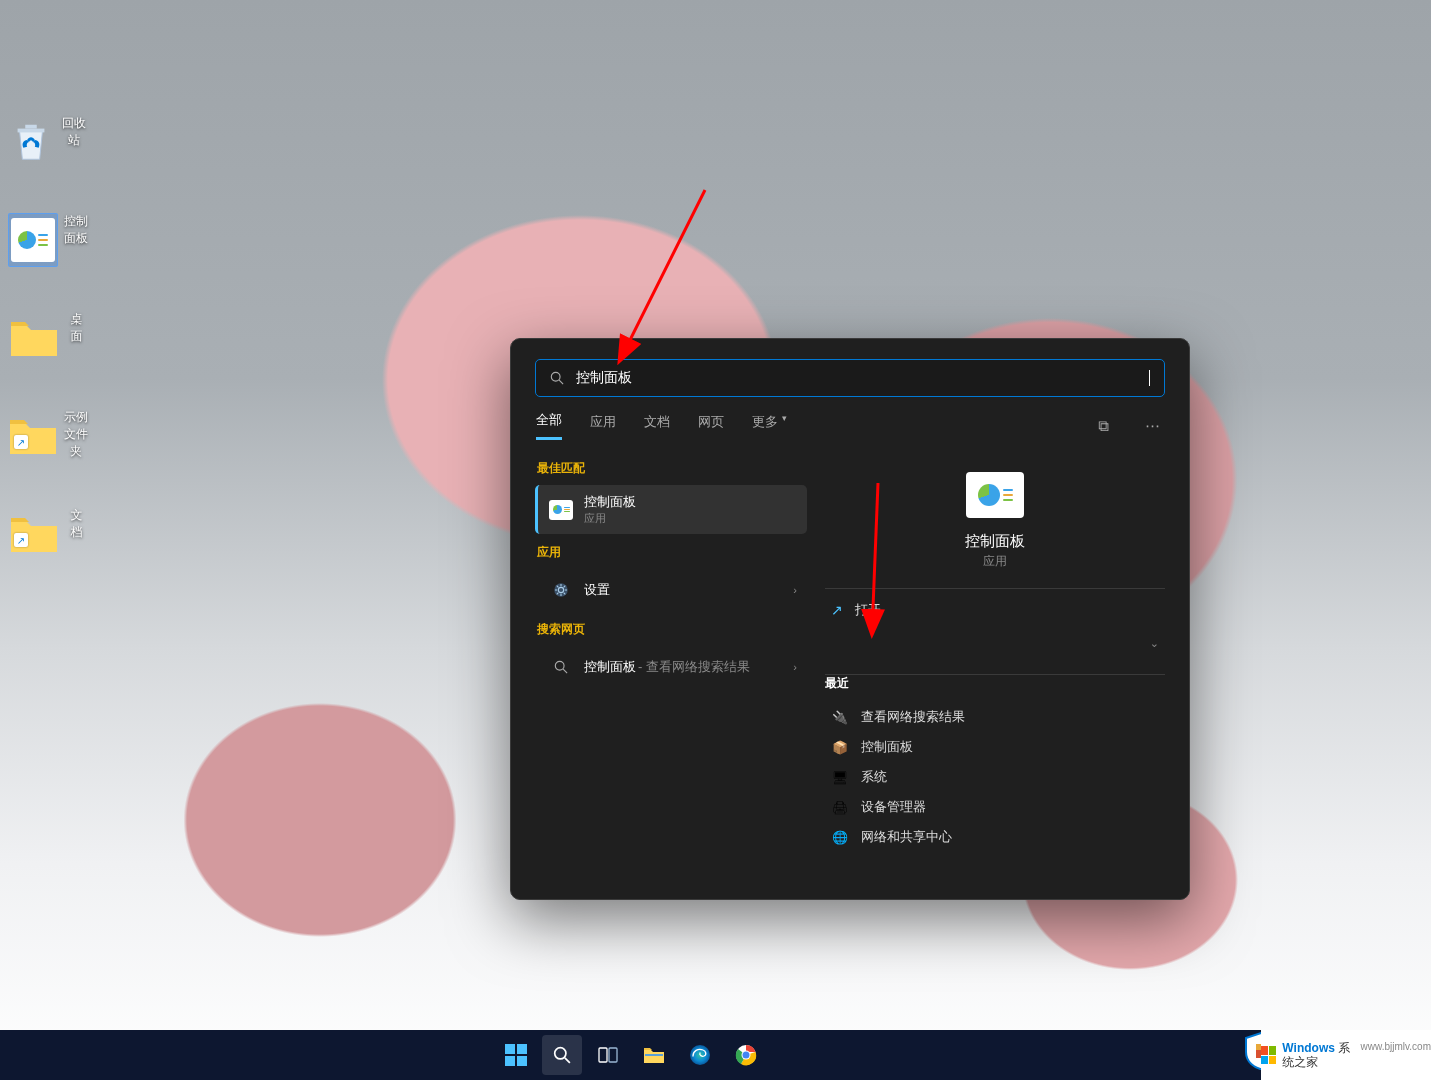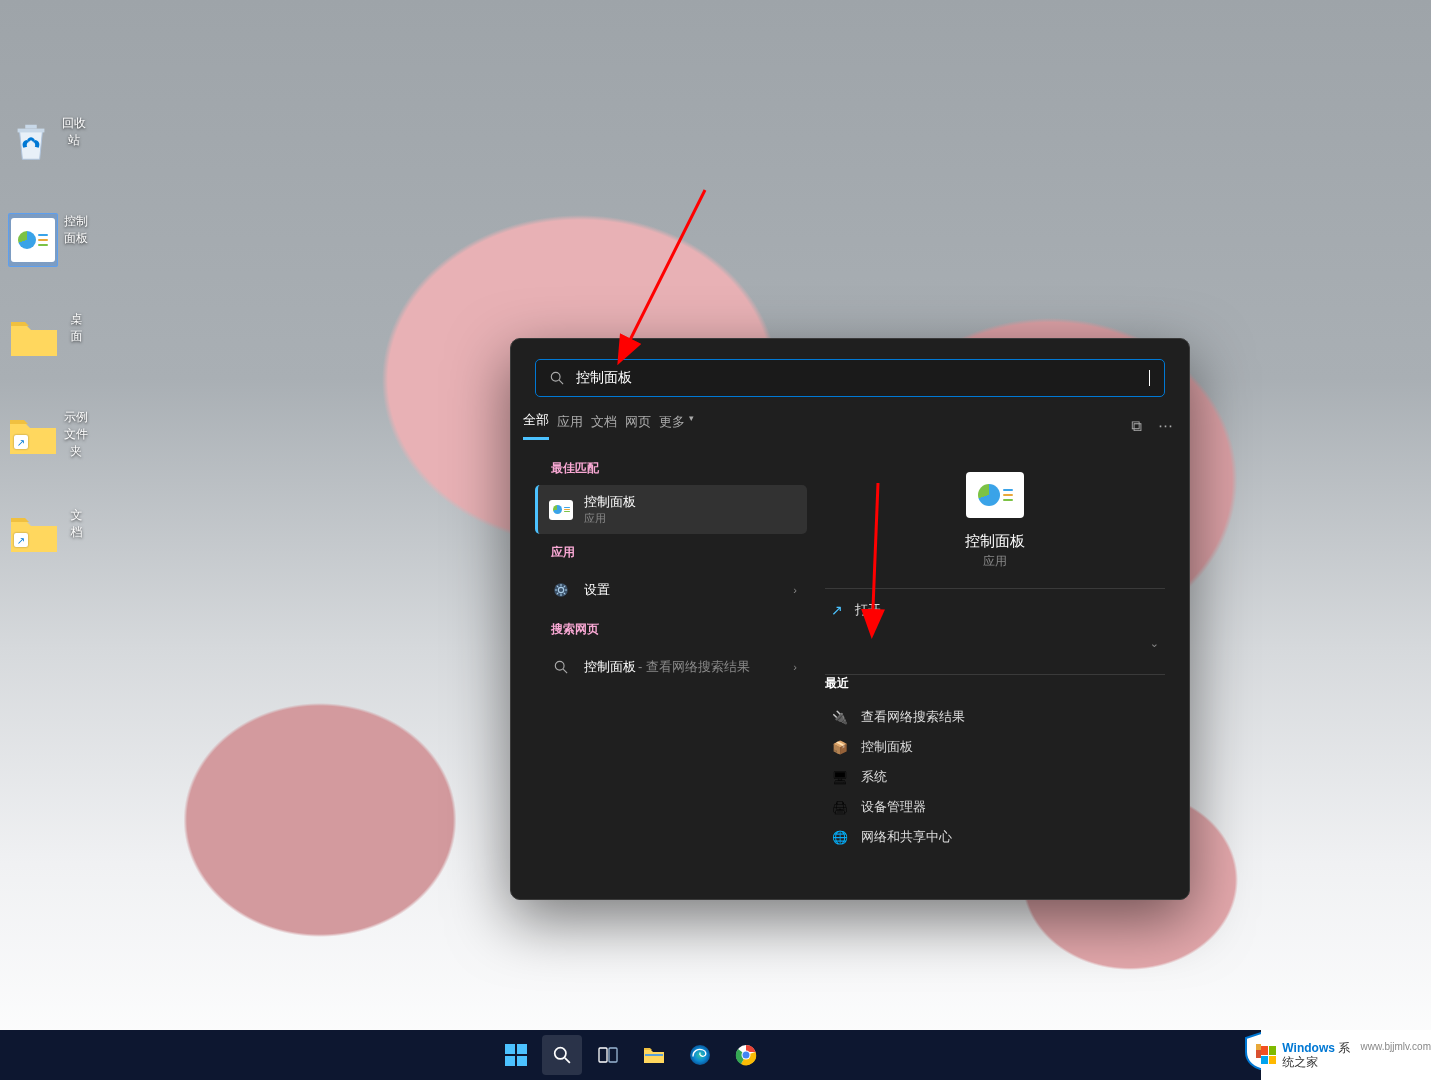--- a/index.html
+++ b/index.html
@@ -33,30 +33,30 @@
 
 .search-panel {
   position: absolute; top: 338px; left: 510px; width: 680px; height: 562px;
   background: #1f1f1f; border-radius: 10px; border: 1px solid #3a3a3a;
   box-shadow: 0 20px 60px rgba(0,0,0,.5);
 }
 .search-box { margin: 20px 24px 0; height: 38px; background: #1a1a1a; border: 1px solid #0078d4; border-radius: 5px; display: flex; align-items: center; padding: 0 14px; gap: 12px; }
 .search-box input { flex: 1; background: transparent; border: none; outline: none; color: #fff; font-size: 14px; }
 .search-caret { width: 1px; height: 16px; background: #fff; margin-left: -9px; }
 
-.tab-row { display: flex; align-items: center; padding: 14px 12px 0; gap: 8px; font-size: 13px; color: #aaa; }
+.tab-row { display: flex; align-items: center; padding: 14px 25px 0; gap: 28px; font-size: 13px; color: #aaa; }
 .tab { cursor: pointer; padding-bottom: 8px; }
 .tab.active { color: #fff; border-bottom: 3px solid #4cc2ff; }
 .more-tab { display: flex; align-items: flex-start; gap: 4px; }
 .tab-spacer { flex: 1; }
 .tab-icon { color: #aaa; cursor: pointer; padding: 4px; font-size: 15px; }
 
 .panel-body { display: flex; height: calc(100% - 106px); }
 .left-col { flex: 0 0 296px; padding: 10px 0 0 24px; }
-.section-label { font-size: 12px; color: #f9a8d4; font-weight: 600; margin: 10px 16px 8px; font-family: Liberation Serif, serif; }
+.section-label { font-size: 12px; color: #eab308; font-weight: 600; margin: 10px 2px 8px; font-family: Liberation Serif, serif; }
 .result-item { display: flex; align-items: center; padding: 8px 10px; border-radius: 5px; border-left: 3px solid transparent; gap: 10px; cursor: pointer; position: relative; }
 .result-item.selected { background: #323232; border-left-color: #4cc2ff; }
 .result-item .ri-icon { width: 26px; height: 26px; display: flex; align-items: center; justify-content: center; flex-shrink: 0; }
 .result-item .ri-text { display: flex; flex-direction: column; }
 .result-item .ri-title { color: #fff; font-size: 13px; }
 .result-item .ri-sub { color: #888; font-size: 11px; }
 .result-item .ri-arrow { position: absolute; right: 10px; color: #888; font-size: 11px; }
 .web-sub { color: #888; font-size: 13px; margin-left: 2px; }
 
 .right-col { flex: 1; padding: 14px 24px 0 18px; display: flex; flex-direction: column; align-items: center; }

